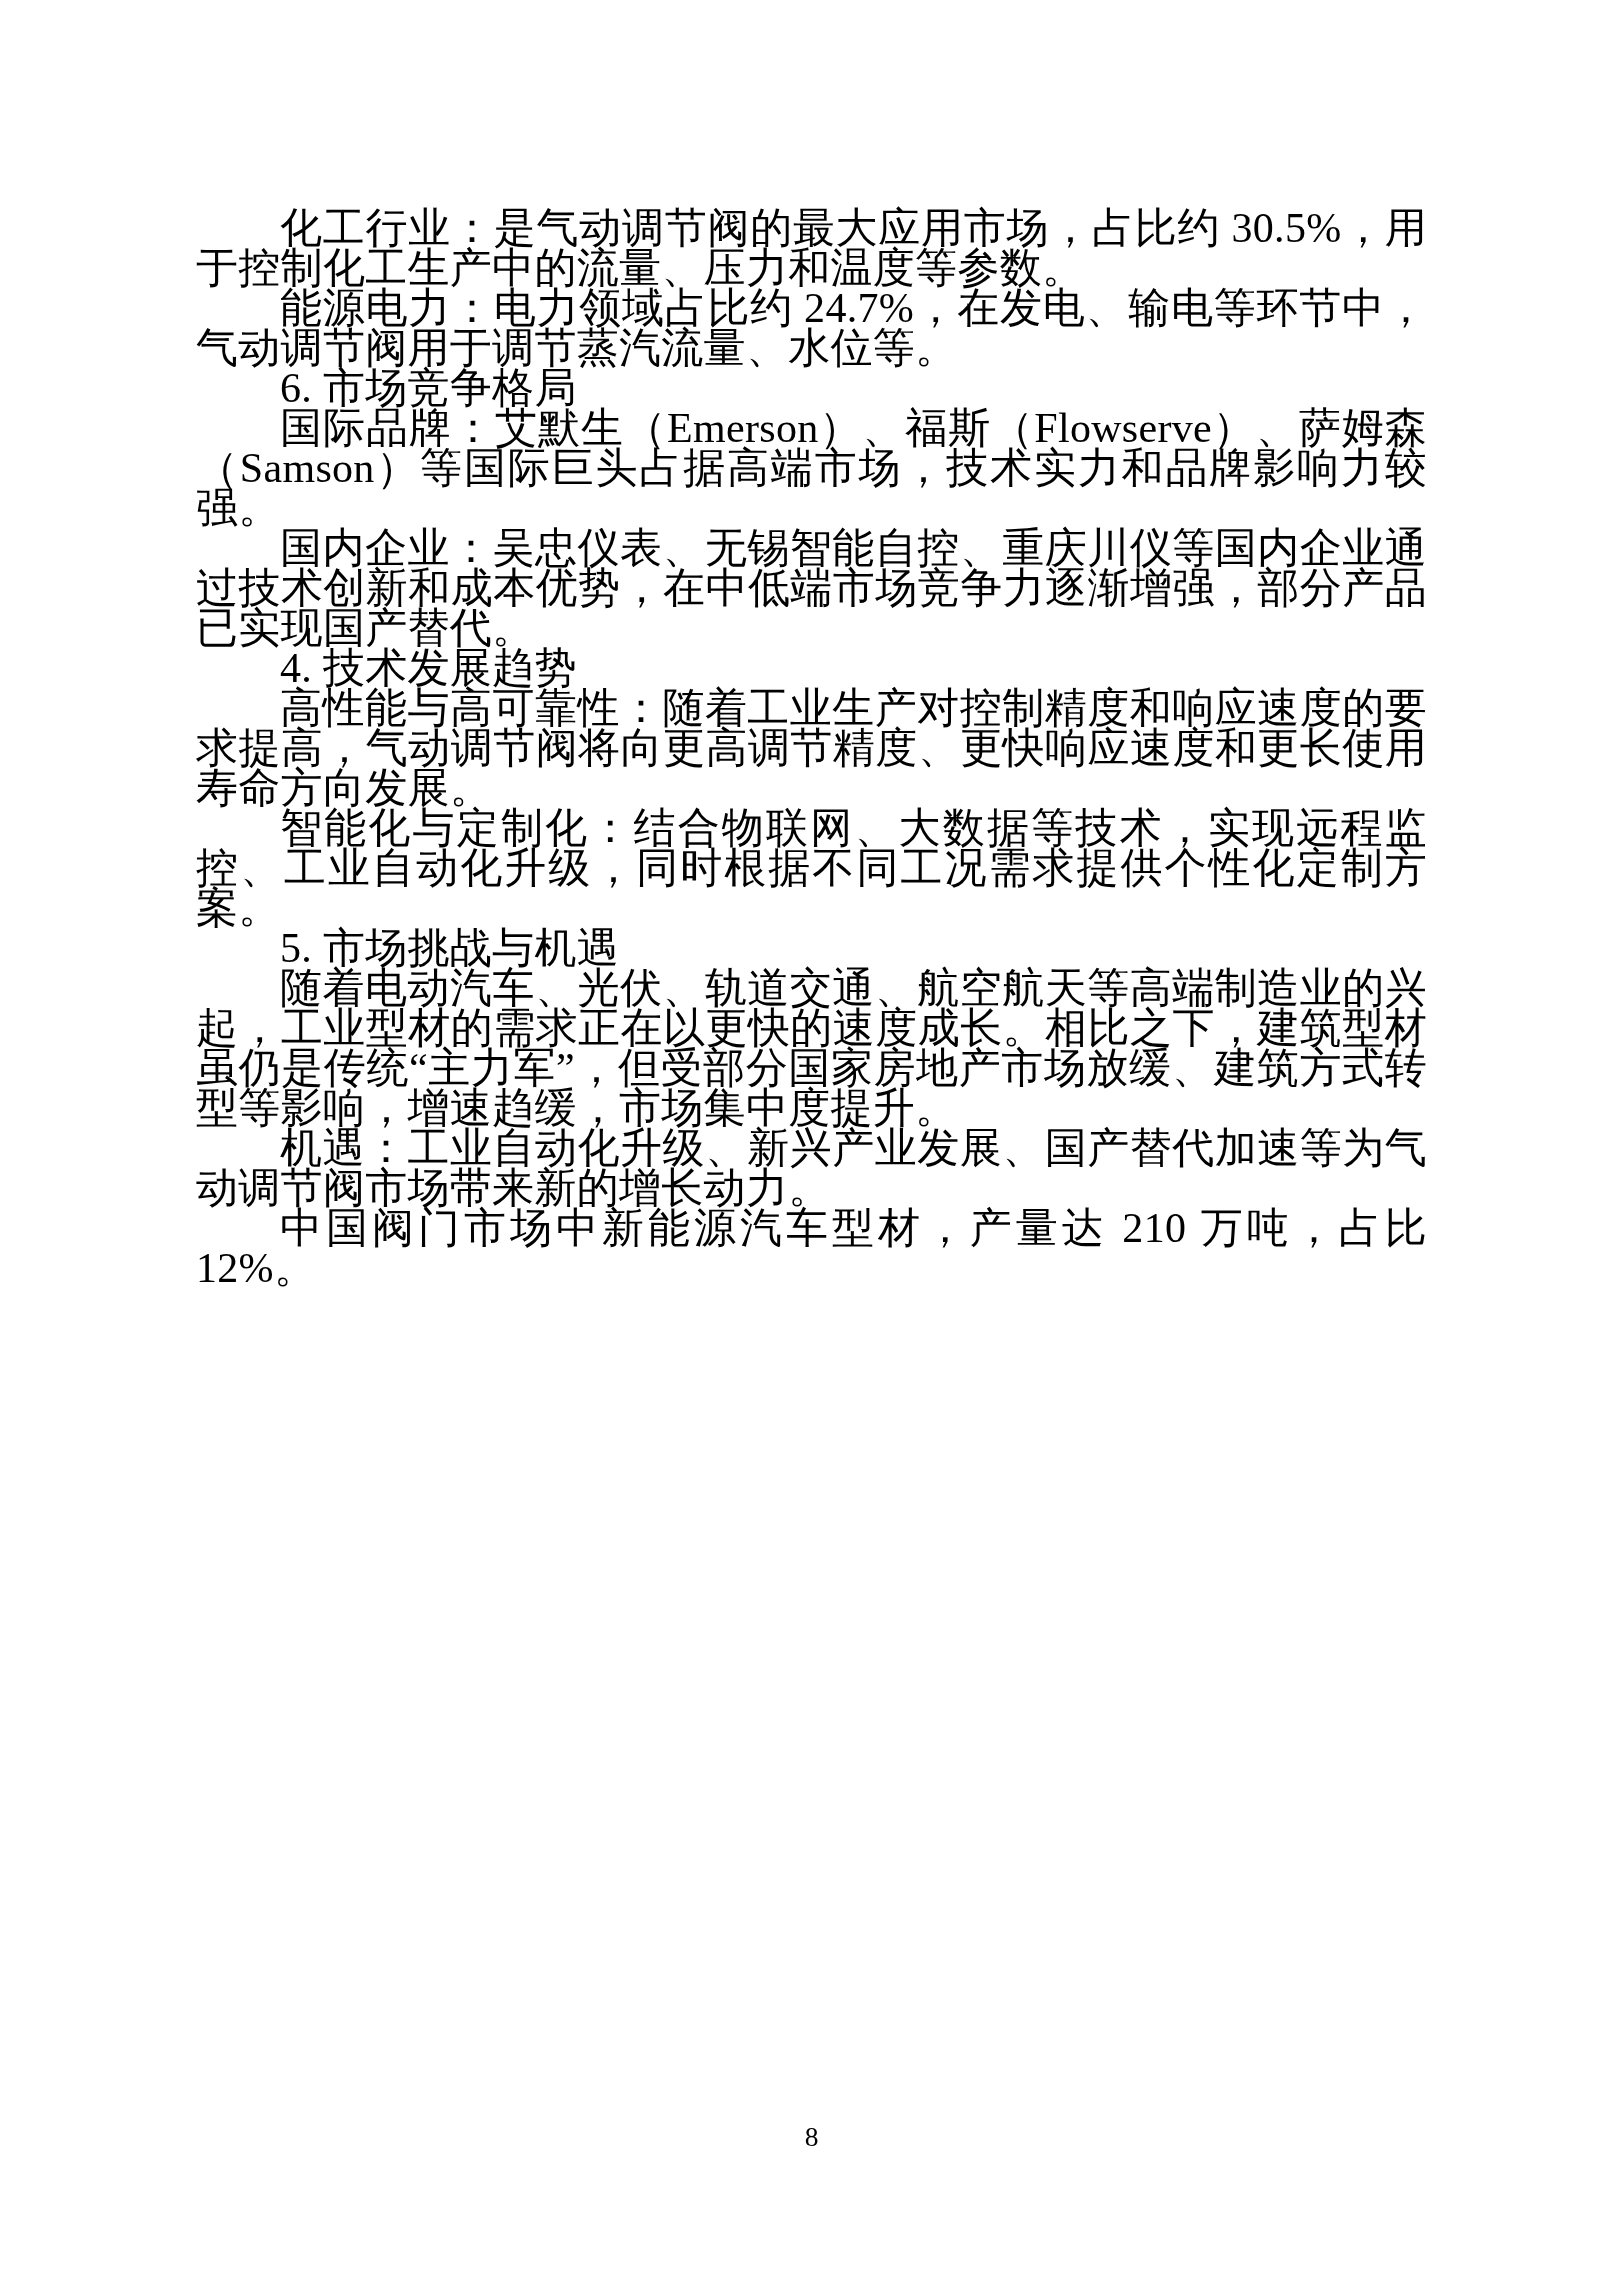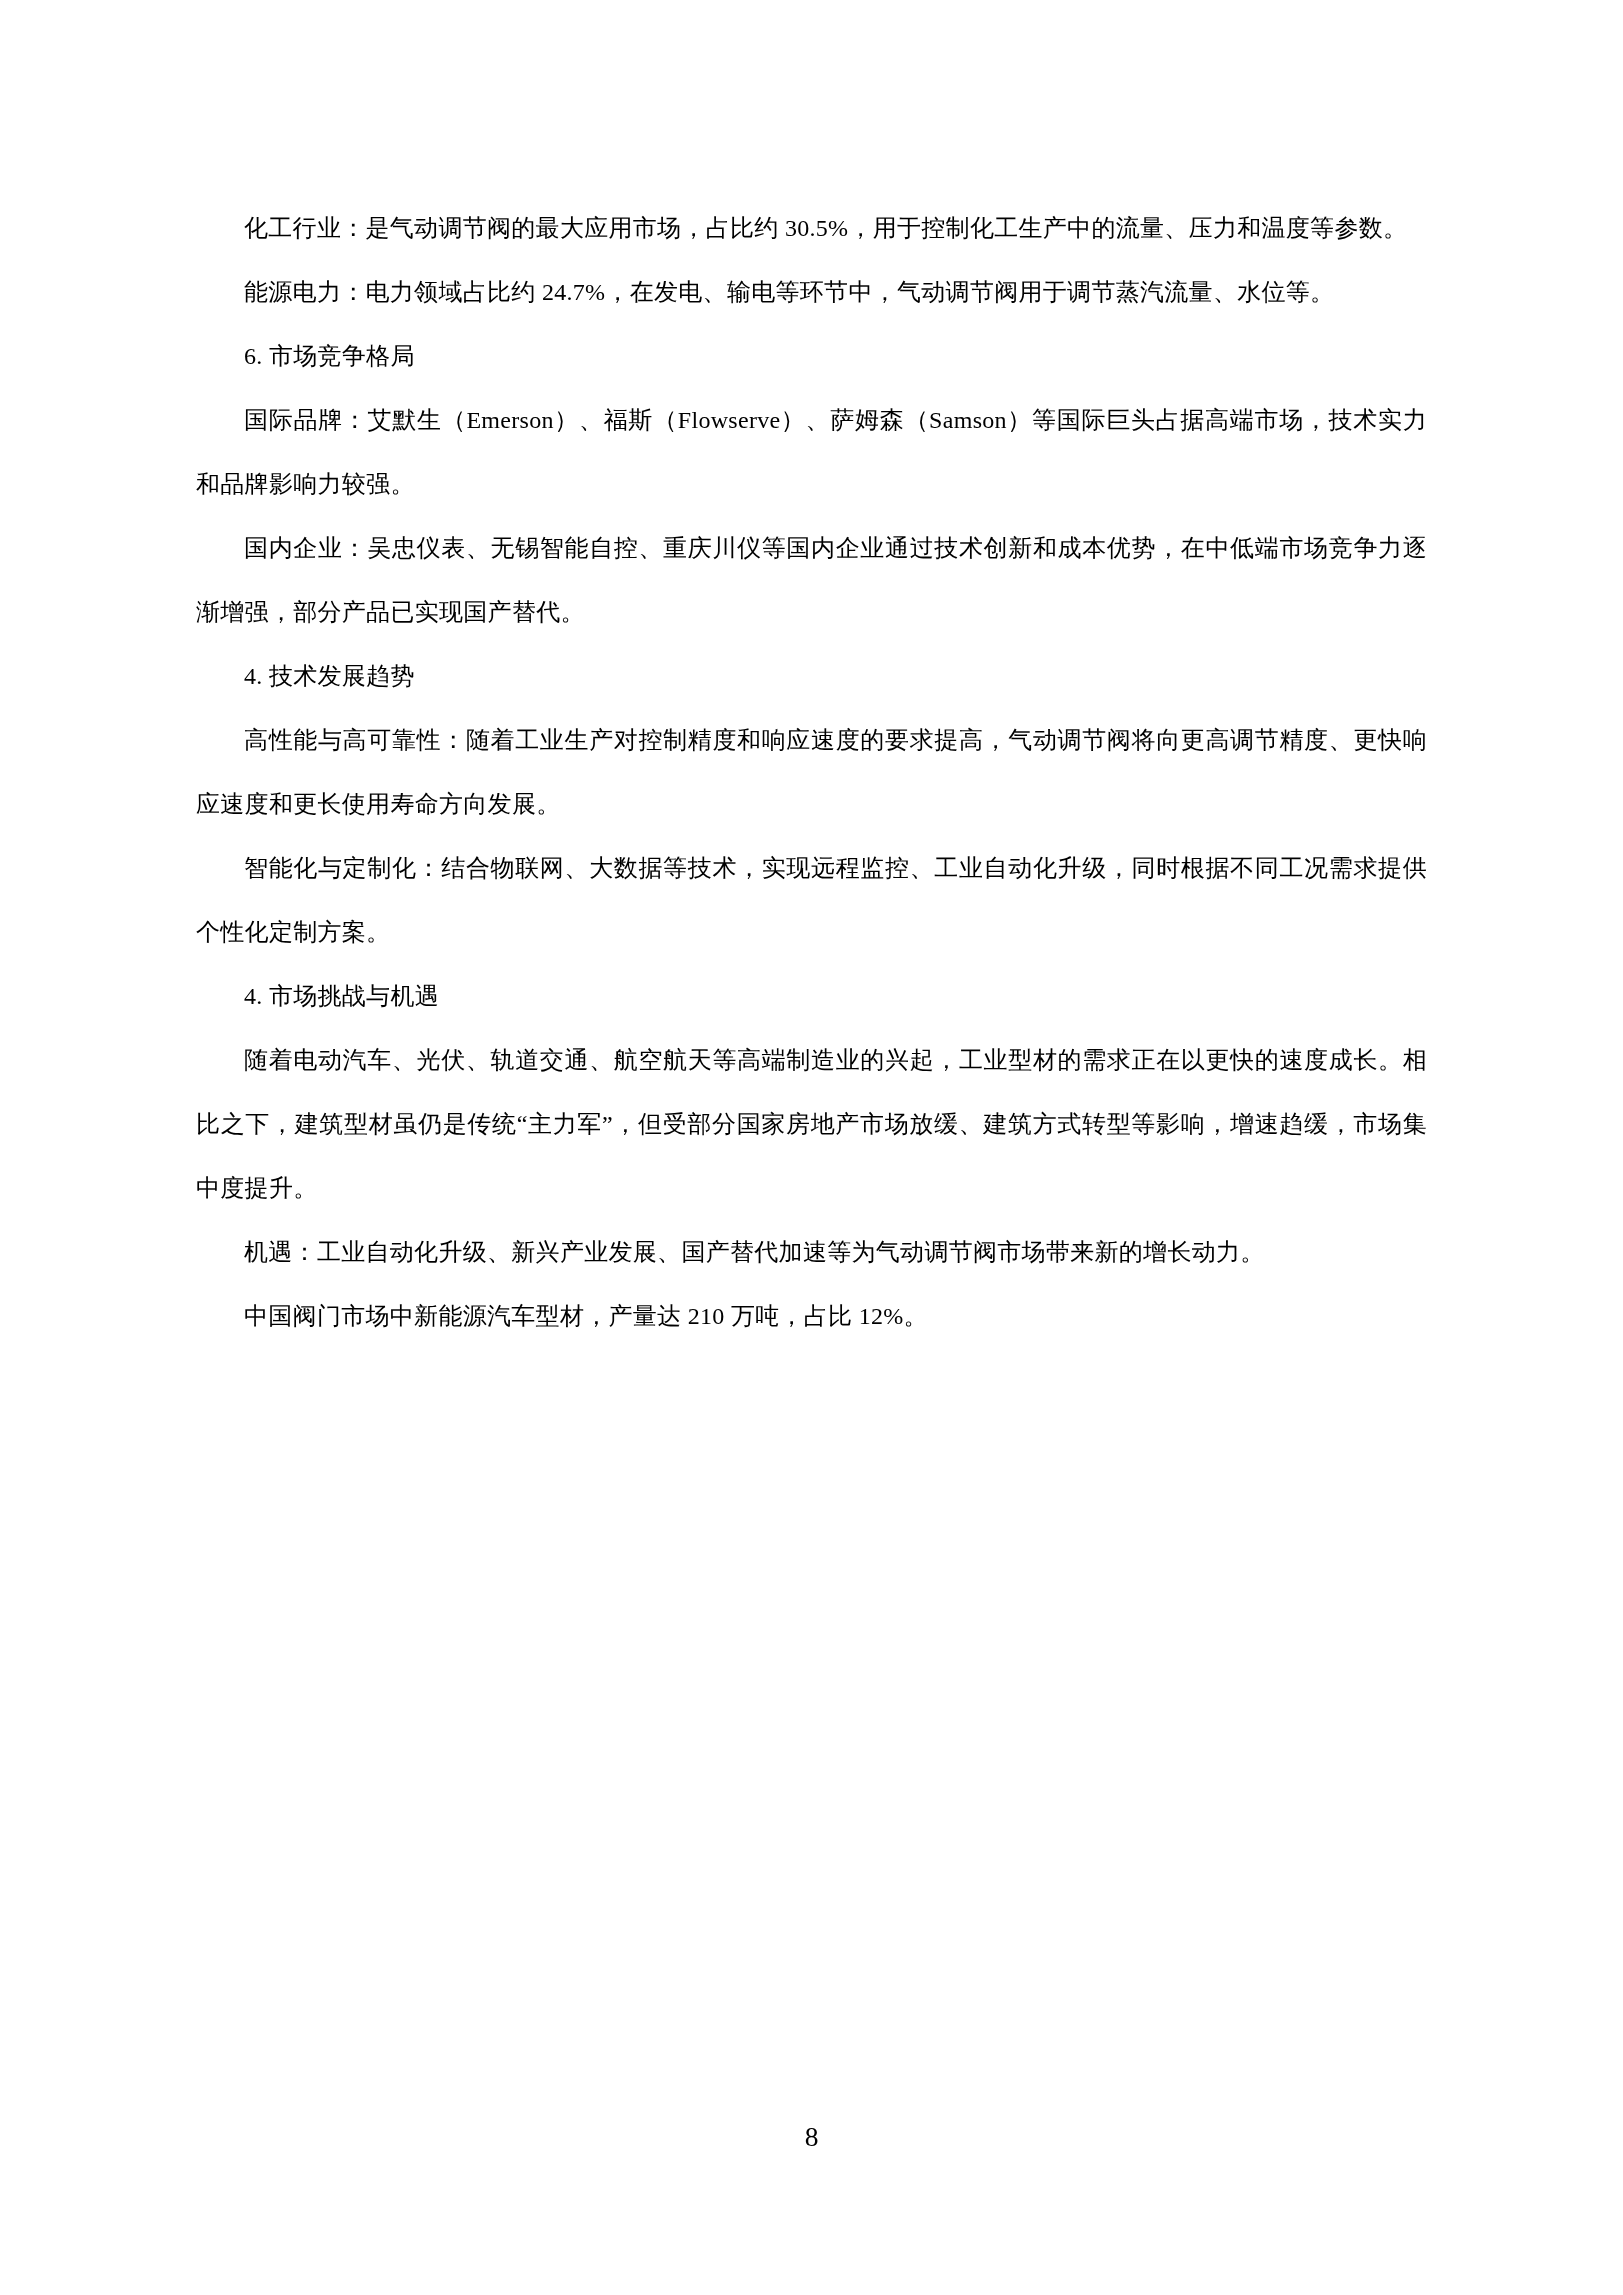--- a/index.html
+++ b/index.html
@@ -12,24 +12,24 @@
     width: 1623px;
     height: 2295px;
     background: #ffffff;
     color: #000000;
     font-family: "Liberation Serif", "DejaVu Serif", serif;
     overflow: hidden;
   }
   .content {
     position: absolute;
     left: 196px;
-    top: 196px;
+    top: 208px;
     width: 1231px;
-    font-size: 24px;
-    line-height: 64px;
+    font-size: 42px;
+    line-height: 40px;
     text-align: justify;
     letter-spacing: 0.3px;
   }
   .content p {
     margin: 0;
     padding: 0;
     text-indent: 2em;
   }
   .footer {
     position: absolute;
@@ -47,20 +47,20 @@
 <div class="page">
   <div class="content">
     <p>化工行业：是气动调节阀的最大应用市场，占比约 30.5%，用于控制化工生产中的流量、压力和温度等参数。</p>
     <p>能源电力：电力领域占比约 24.7%，在发电、输电等环节中，气动调节阀用于调节蒸汽流量、水位等。</p>
     <p>6. 市场竞争格局</p>
     <p>国际品牌：艾默生（Emerson）、福斯（Flowserve）、萨姆森（Samson）等国际巨头占据高端市场，技术实力和品牌影响力较强。</p>
     <p>国内企业：吴忠仪表、无锡智能自控、重庆川仪等国内企业通过技术创新和成本优势，在中低端市场竞争力逐渐增强，部分产品已实现国产替代。</p>
     <p>4. 技术发展趋势</p>
     <p>高性能与高可靠性：随着工业生产对控制精度和响应速度的要求提高，气动调节阀将向更高调节精度、更快响应速度和更长使用寿命方向发展。</p>
     <p>智能化与定制化：结合物联网、大数据等技术，实现远程监控、工业自动化升级，同时根据不同工况需求提供个性化定制方案。</p>
-    <p>4. 市场挑战与机遇</p>
+    <p>5. 市场挑战与机遇</p>
     <p>随着电动汽车、光伏、轨道交通、航空航天等高端制造业的兴起，工业型材的需求正在以更快的速度成长。相比之下，建筑型材虽仍是传统“主力军”，但受部分国家房地产市场放缓、建筑方式转型等影响，增速趋缓，市场集中度提升。</p>
     <p>机遇：工业自动化升级、新兴产业发展、国产替代加速等为气动调节阀市场带来新的增长动力。</p>
     <p>中国阀门市场中新能源汽车型材，产量达 210 万吨，占比 12%。</p>
   </div>
   <div class="footer">8</div>
 </div>
 
 
 </body></html>

